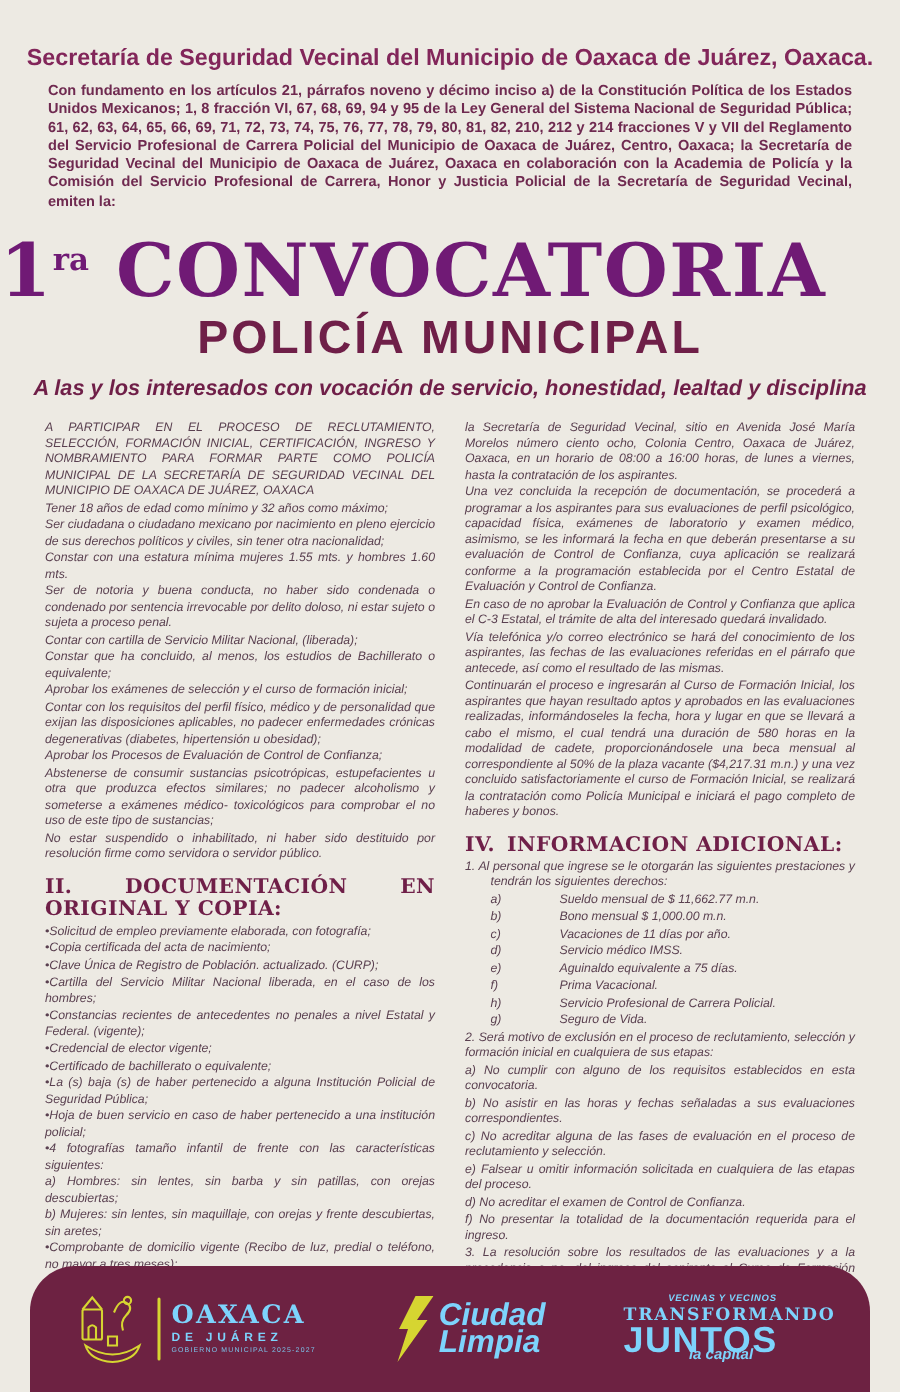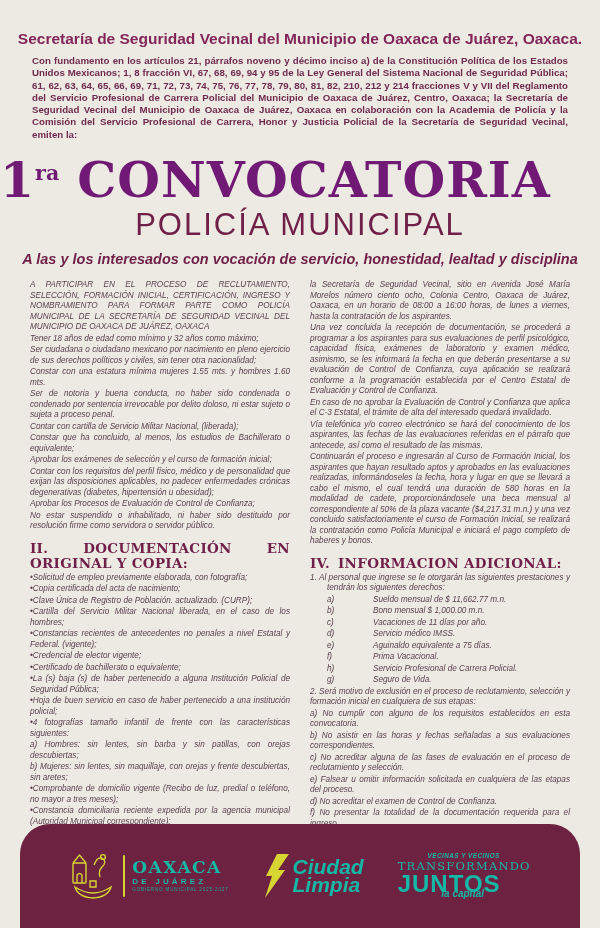--- a/index.html
+++ b/index.html
@@ -35,21 +35,21 @@
     font-size:49px;
     letter-spacing:1px;
     color:#701a75;
     line-height:52px;
     white-space:nowrap;
   }
   .big-title sup{font-size:0.42em;vertical-align:super;letter-spacing:0;}
   .sub-title{
     text-align:center;
     font-family:"Liberation Sans",sans-serif;
-    font-weight:normal;
+    font-weight:bold;
     font-size:31px;
     letter-spacing:2px;
     color:#6f1f48;
     margin-top:2px;
     line-height:34px;
   }
   .tagline{
     text-align:center;
     font-style:italic;
     font-weight:bold;
@@ -79,40 +79,40 @@
   h2 .rn{display:inline-block;width:42px;}
   h2 .rn4{display:inline-block;width:28px;}
   h2.small{font-size:13px;}
   .hang{padding-left:17px;text-indent:-17px;}
   .pr{padding-left:17px;}
   .pr .lbl{display:inline-block;width:46px;}
 
   .footer{
     position:absolute;
     left:20px;right:20px;bottom:0;
-    height:104px;
+    height:84px;
     background:#6d2242;
     border-radius:30px 30px 0 0;
     display:flex;
     align-items:center;
     justify-content:center;
-    gap:34px;
-    color:#14b8a6;
+    gap:52px;
+    color:#7dd3fc;
   }
   .logo1{display:flex;align-items:center;gap:7px;}
   .logo1 .divider{width:2px;height:42px;background:#d6d531;border-radius:1px;}
   .oax-text{display:flex;flex-direction:column;line-height:1;}
   .oax-name{font-family:"DejaVu Serif","Liberation Serif",serif;font-weight:bold;font-size:17px;letter-spacing:1.5px;}
   .oax-sub{font-weight:bold;font-size:8px;letter-spacing:3.2px;margin-top:2px;}
   .oax-gov{font-size:4.6px;letter-spacing:0.8px;margin-top:2.5px;opacity:0.9;}
   .logo2{display:flex;align-items:center;gap:4px;}
   .cl-text{font-style:italic;font-weight:bold;font-size:21px;line-height:18px;letter-spacing:0;}
   .logo3{display:flex;flex-direction:column;line-height:1;width:132px;}
   .j-tag{font-style:italic;font-weight:bold;font-size:6.3px;letter-spacing:0.5px;text-align:center;}
-  .j-line1{font-family:"DejaVu Serif","Liberation Serif",serif;font-weight:normal;font-size:11.5px;letter-spacing:1.2px;margin-top:2px;}
+  .j-line1{font-family:"DejaVu Serif","Liberation Serif",serif;font-weight:bold;font-size:11.5px;letter-spacing:1.2px;margin-top:2px;}
   .j-line2{font-weight:bold;font-size:24px;letter-spacing:1px;margin-top:0px;}
   .j-line3{font-style:italic;font-weight:bold;font-size:10px;text-align:center;margin-top:-7px;padding-right:2px;}
   svg{display:block;}
 </style>
 </head>
 <body>
 
 <div class="page">
 
   <div class="agency">Secretaría de Seguridad Vecinal del Municipio de Oaxaca de Juárez, Oaxaca.</div>
@@ -130,20 +130,21 @@
       <div>
           <p>Tener 18 años de edad como mínimo y 32 años como máximo;</p>
           <p>Ser ciudadana o ciudadano mexicano por nacimiento en pleno ejercicio de sus derechos políticos y civiles, sin tener otra nacionalidad;</p>
           <p>Constar con una estatura mínima mujeres 1.55 mts. y hombres 1.60 mts.</p>
           <p>Ser de notoria y buena conducta, no haber sido condenada o condenado por sentencia irrevocable por delito doloso, ni estar sujeto o sujeta a proceso penal.</p>
           <p>Contar con cartilla de Servicio Militar Nacional, (liberada);</p>
           <p>Constar que ha concluido, al menos, los estudios de Bachillerato o equivalente;</p>
           <p>Aprobar los exámenes de selección y el curso de formación inicial;</p>
           <p>Contar con los requisitos del perfil físico, médico y de personalidad que exijan las disposiciones aplicables, no padecer enfermedades crónicas degenerativas (diabetes, hipertensión u obesidad);</p>
           <p>Aprobar los Procesos de Evaluación de Control de Confianza;</p>
+          <p>Abstenerse de consumir sustancias psicotrópicas, estupefacientes u otra que produzca efectos similares; no padecer alcoholismo y someterse a exámenes médico- toxicológicos para comprobar el no uso de este tipo de sustancias;</p>
           <p>No estar suspendido o inhabilitado, ni haber sido destituido por resolución firme como servidora o servidor público.</p>
         </div>
 
       <h2>II. DOCUMENTACIÓN EN ORIGINAL Y COPIA:</h2>
       <div>
           <p>•Solicitud de empleo previamente elaborada, con fotografía;</p>
           <p>•Copia certificada del acta de nacimiento;</p>
           <p>•Clave Única de Registro de Población. actualizado. (CURP);</p>
           <p>•Cartilla del Servicio Militar Nacional liberada, en el caso de los hombres;</p>
           <p>•Constancias recientes de antecedentes no penales a nivel Estatal y Federal. (vigente);</p>

